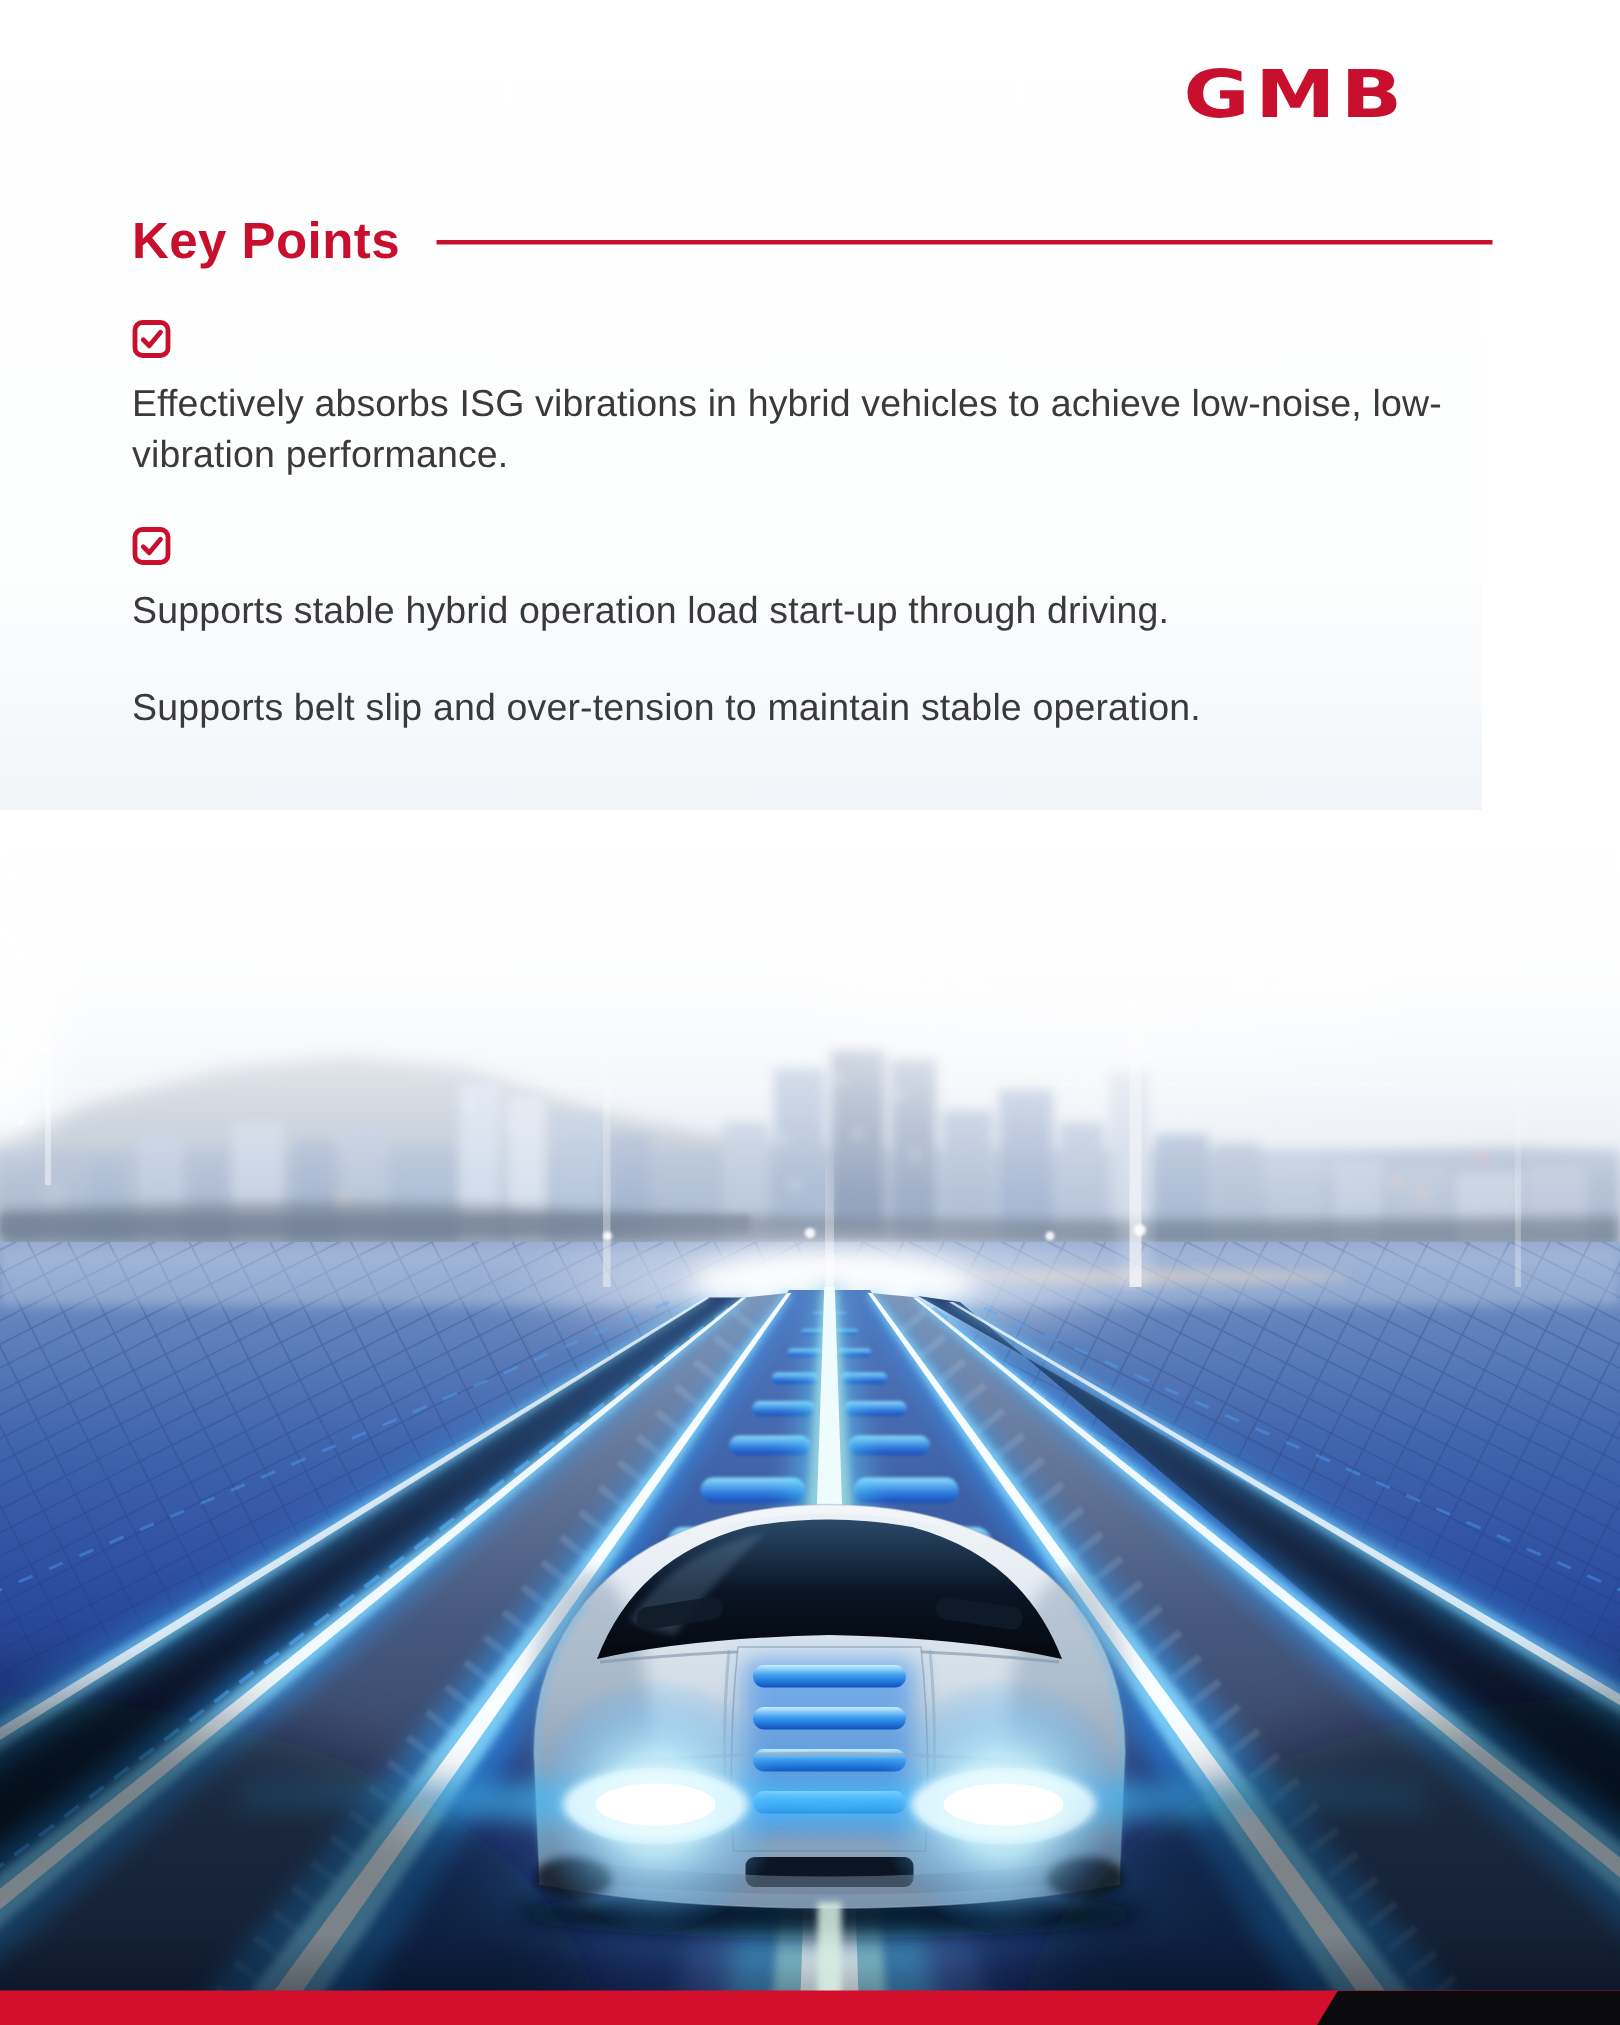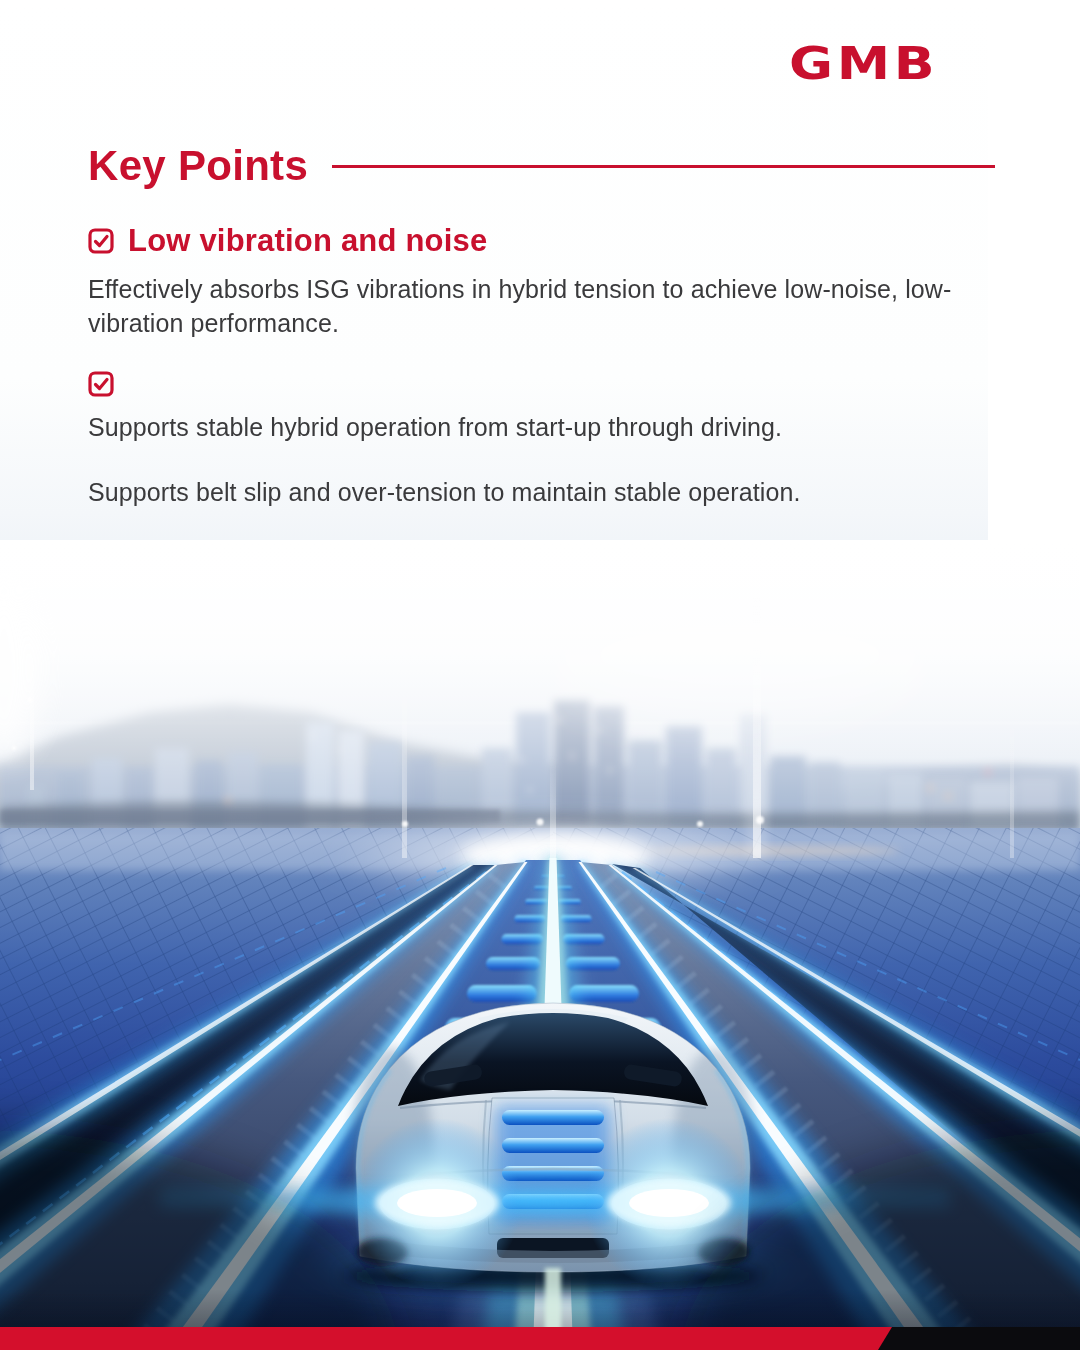--- a/index.html
+++ b/index.html
@@ -8,21 +8,21 @@
        font-family:"Liberation Sans",sans-serif;}
   .canvas{position:absolute;inset:0;width:988px;height:1350px;
           background:linear-gradient(180deg,#ffffff 0%,#fdfefe 28%,#f4f7fa 38%,#eaf0f6 45%,#e2eaf2 52%);}
   
   .logo{position:absolute;top:42px;right:50px;font-family:"DejaVu Sans",sans-serif;
         font-size:44px;font-weight:900;color:var(--red);letter-spacing:3px;line-height:1;
         transform:scaleX(1.22);transform-origin:100% 50%;}
   
   .content{position:absolute;left:88px;top:142px;width:907px;}
   .title-row{display:flex;align-items:center;gap:24px;margin:0 0 32px 0;}
-  .page-title{font-size:42px;font-weight:800;color:var(--red);letter-spacing:.3px;line-height:1.15;margin:0;}
+  .page-title{font-size:34px;font-weight:800;color:var(--red);letter-spacing:.3px;line-height:1.15;margin:0;}
   .title-rule{flex:1;height:3px;background:var(--red);}
   .point{margin:0 0 31px 0;}
   .point-title-row{display:flex;align-items:center;gap:14px;margin:0 0 13px 0;}
   .checkbox{width:26px;height:26px;flex:0 0 26px;}
   .point-title{font-size:31px;font-weight:700;color:var(--red);letter-spacing:.2px;line-height:1.2;}
   .point-desc{font-size:25px;line-height:34px;color:var(--body);max-width:880px;letter-spacing:.1px;}
   
   .scene{position:absolute;left:0;top:540px;width:1080px;height:810px;overflow:hidden;}
   .scene svg{display:block;}
   
@@ -371,33 +371,32 @@
       <h1 class="page-title">Key Points</h1>
       <div class="title-rule"></div>
     </div>
 
     <div class="point">
       <div class="point-title-row">
         <svg class="checkbox" viewBox="0 0 26 26">
           <rect x="2" y="2" width="22" height="22" rx="5" fill="none" stroke="#C8102E" stroke-width="3.2"></rect>
           <path d="M7.5 13.5 L11.5 17.5 L19 8.5" fill="none" stroke="#C8102E" stroke-width="3.2" stroke-linecap="round" stroke-linejoin="round"></path>
         </svg>
-        <span class="point-title">Low vibration and noise</span>
       </div>
-      <div class="point-desc">Effectively absorbs ISG vibrations in hybrid tension to achieve low-noise, low-vibration performance.</div>
+      <div class="point-desc">Effectively absorbs ISG vibrations in hybrid vehicles to achieve low-noise, low-vibration performance.</div>
     </div>
 
     <div class="point">
       <div class="point-title-row">
         <svg class="checkbox" viewBox="0 0 26 26">
           <rect x="2" y="2" width="22" height="22" rx="5" fill="none" stroke="#C8102E" stroke-width="3.2"></rect>
           <path d="M7.5 13.5 L11.5 17.5 L19 8.5" fill="none" stroke="#C8102E" stroke-width="3.2" stroke-linecap="round" stroke-linejoin="round"></path>
         </svg>
       </div>
-      <div class="point-desc">Supports stable hybrid operation from start-up through driving.</div>
+      <div class="point-desc">Supports stable hybrid operation load start-up through driving.</div>
     </div>
 
     <div class="point">
       <div class="point-desc">Supports belt slip and over-tension to maintain stable operation.</div>
     </div>
   </div>
 
   <div class="footer">
     <div class="footer-accent"></div>
   </div>

